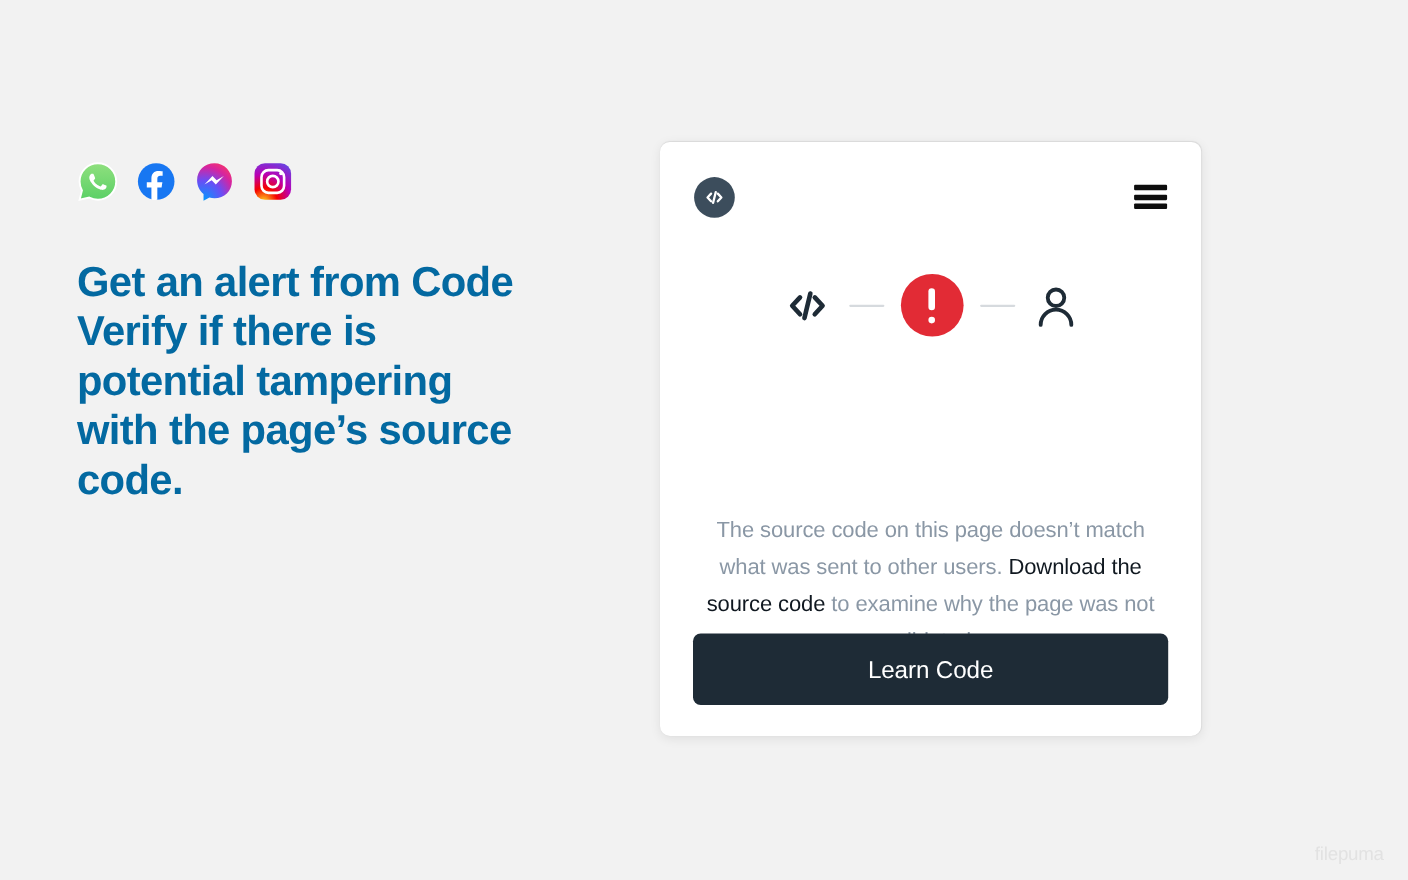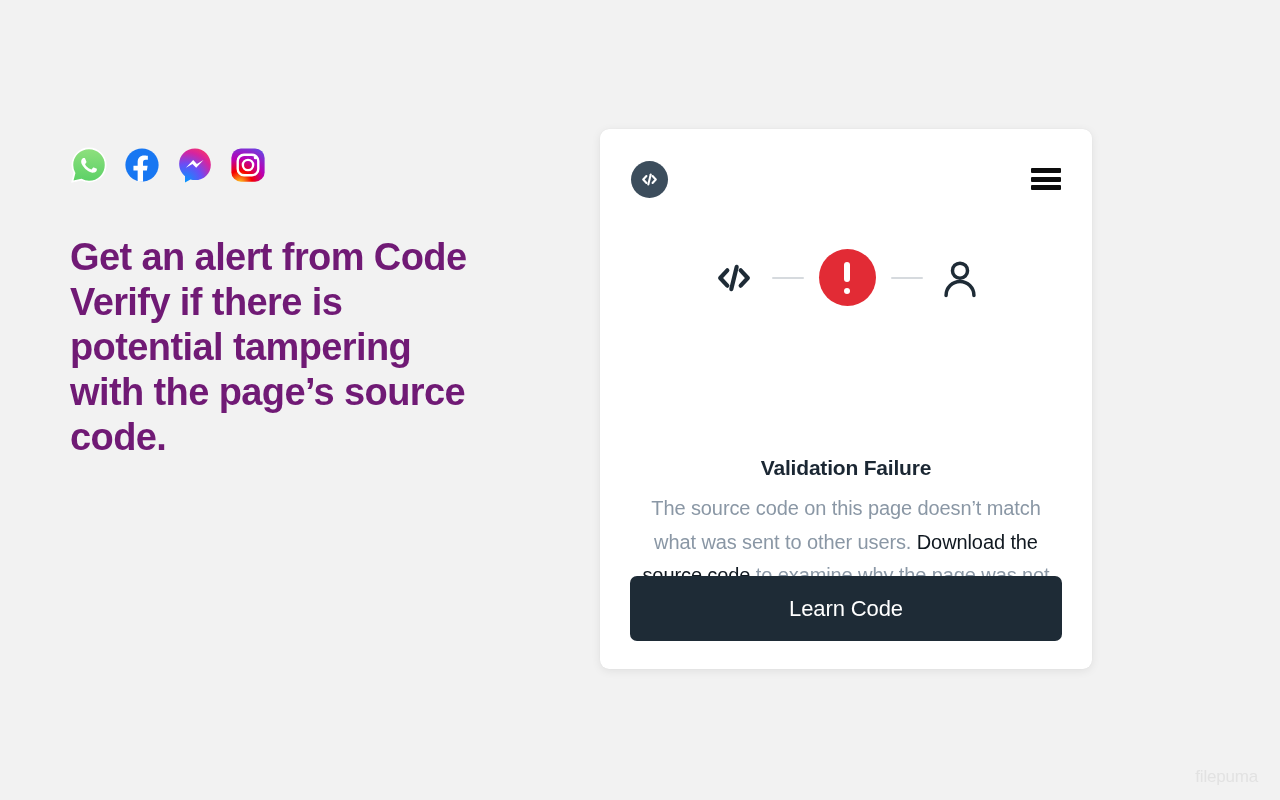--- a/index.html
+++ b/index.html
@@ -42,21 +42,21 @@
     height: 38px;
     display: block;
     flex: 0 0 auto;
   }
 
   .headline {
     margin-top: 50px;
     font-size: 38px;
     line-height: 45px;
     font-weight: bold;
-    color: #701a75;
+    color: #0369a1;
     letter-spacing: -0.6px;
     width: 400px;
   }
 
   
   .card {
     position: absolute;
     left: 600px;
     top: 129px;
     width: 492px;
@@ -321,21 +321,20 @@
           <svg width="44" height="44" viewBox="0 0 24 24" fill="none" stroke="#1e2b36" stroke-width="1.9" stroke-linecap="round">
             <circle cx="12" cy="8" r="4.1"></circle>
             <path d="M4.4 21.5c0-4.2 3.4-7.6 7.6-7.6s7.6 3.4 7.6 7.6"></path>
           </svg>
         </div>
 
       </div>
     </div>
 
     <div class="card-body">
-      <div class="card-title">Validation Failure</div>
       <p class="card-text">
         <span>The source code on this page doesn’t match what was sent to other users. </span><span class="emph">Download the source code</span><span> to examine why the page was not validated.</span>
       </p>
     </div>
 
     <button class="cta-button" style="top:447px">Learn Code</button>
   </div>
 
   <div class="watermark">filepuma</div>
 

